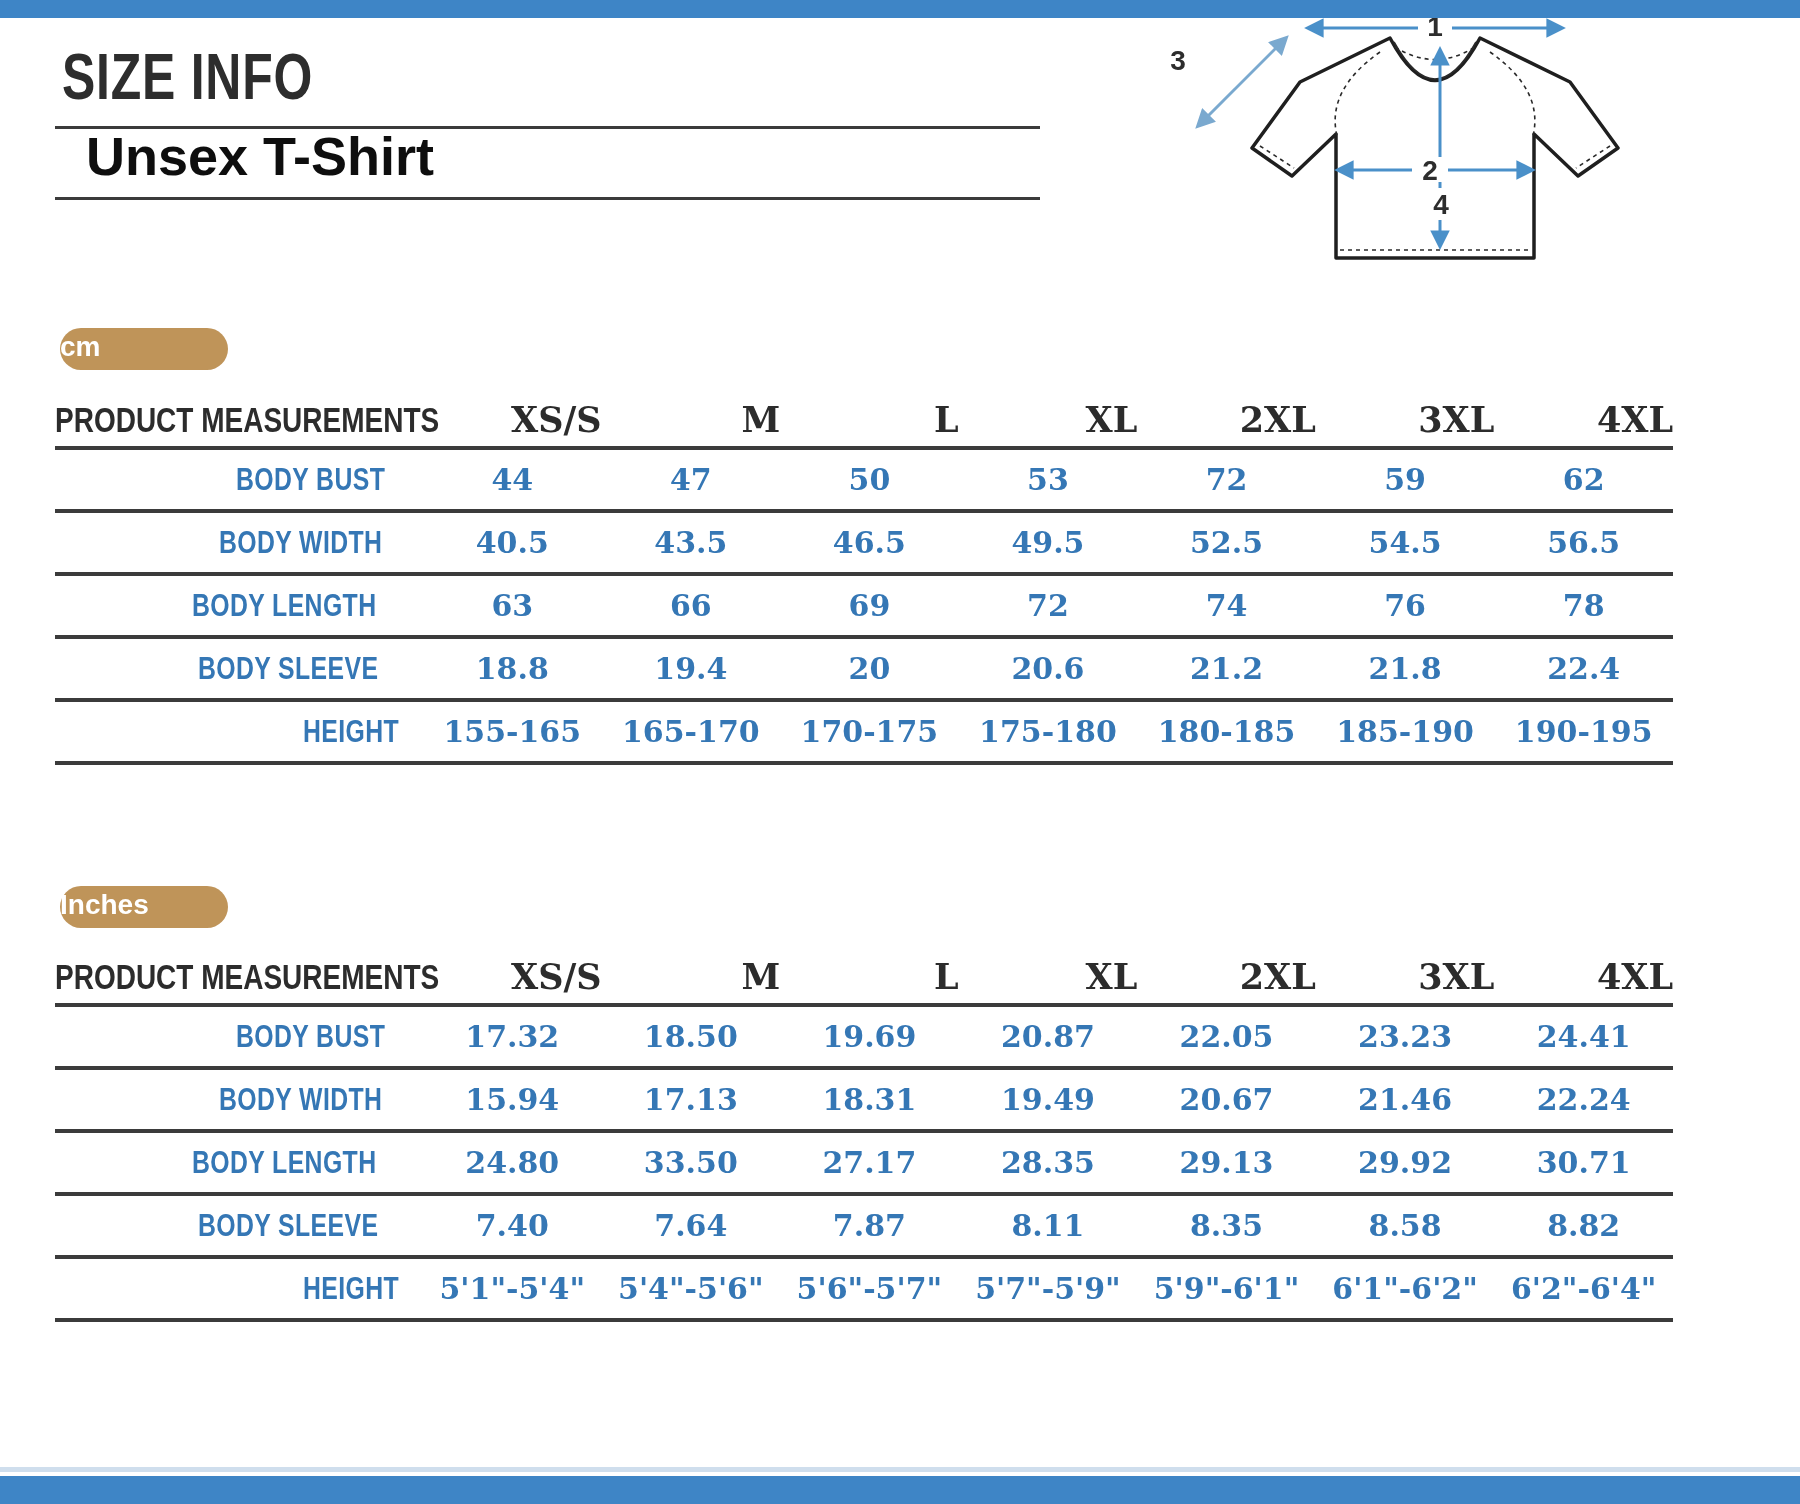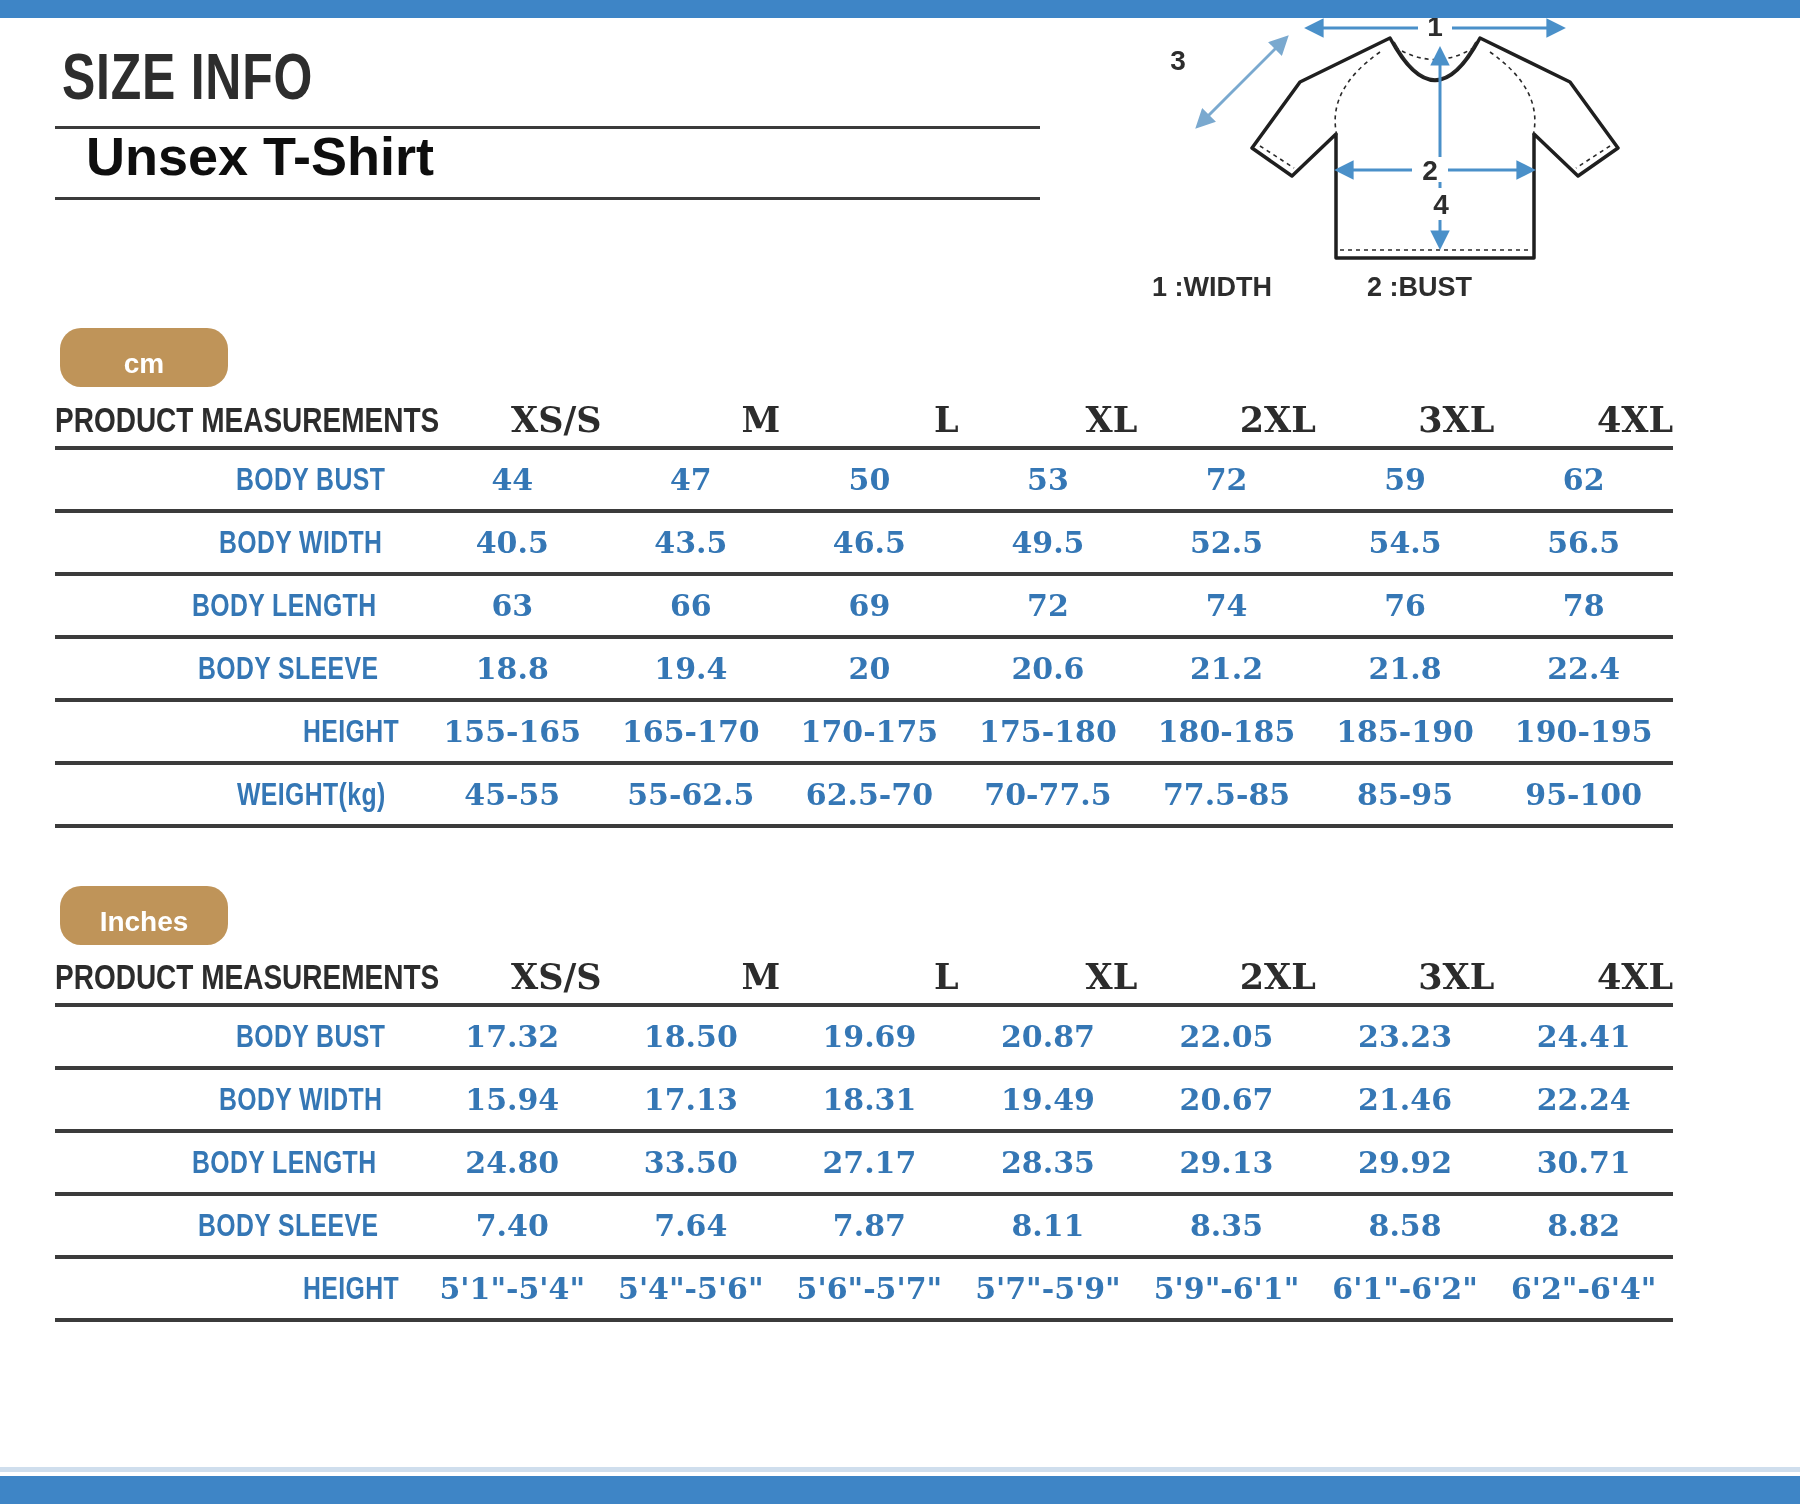--- a/index.html
+++ b/index.html
@@ -23,21 +23,21 @@
     position:absolute;top:125px;left:86px;font-size:54px;font-weight:bold;color:#0e0e0e;white-space:nowrap;
   }
 
   .tshirt-svg{position:absolute;left:1140px;top:18px;}
   .legend{position:absolute;left:1152px;top:272px;width:470px;color:#2d2d2d;
     font-size:27px;font-weight:bold;}
   .legend .lrow{display:grid;grid-template-columns:215px auto;margin-bottom:6px;white-space:nowrap;}
 
   .unit-badge{
     position:absolute;left:60px;width:168px;background:#bf9459;color:#ffffff;
-    font-size:28px;font-weight:bold;text-align:center;padding:20px 0 7px 0;border-radius:21px;
+    font-size:28px;font-weight:bold;text-align:left;padding:3px 0 7px 0;border-radius:21px;
   }
   .unit-badge.b-cm{top:328px;}
   .unit-badge.b-in{top:886px;}
 
   table.size-table{
     position:absolute;left:55px;width:1618px;border-collapse:collapse;table-layout:fixed;
   }
   table.size-table.t-cm{top:393px;}
   table.size-table.t-in{top:950px;}
   .size-table th,.size-table td{border-bottom:4px solid #3b3b3b;padding:0;vertical-align:middle;}
@@ -94,24 +94,20 @@
   <rect x="287" y="170" width="27" height="32" fill="#ffffff"></rect>
   <g font-family="Liberation Sans, sans-serif" font-size="28" font-weight="bold" fill="#2d2d2d" text-anchor="middle">
     <text x="295" y="18">1</text>
     <text x="290" y="162">2</text>
     <text x="38" y="52">3</text>
     <text x="301" y="196">4</text>
   </g>
 </svg>
 
 <div class="legend">
-    <div class="lrow">
-      <span>1 :WIDTH</span>
-      <span>2 :BUST</span>
-    </div>
   </div>
 
 <div class="unit-badge b-cm">cm</div>
 <table class="size-table t-cm">
     <thead>
       <tr>
         <th class="col-label measure-head"><span class="cond">PRODUCT MEASUREMENTS</span></th>
         <th class="size-head">XS/S</th>
         <th class="size-head">M</th>
         <th class="size-head">L</th>
@@ -165,30 +161,20 @@
       <tr class="">
         <td class="col-label row-label"><span class="cond">HEIGHT</span></td>
         <td class="val">155-165</td>
         <td class="val">165-170</td>
         <td class="val">170-175</td>
         <td class="val">175-180</td>
         <td class="val">180-185</td>
         <td class="val">185-190</td>
         <td class="val">190-195</td>
       </tr>
-      <tr class="">
-        <td class="col-label row-label"><span class="cond">WEIGHT(kg)</span></td>
-        <td class="val">45-55</td>
-        <td class="val">55-62.5</td>
-        <td class="val">62.5-70</td>
-        <td class="val">70-77.5</td>
-        <td class="val">77.5-85</td>
-        <td class="val">85-95</td>
-        <td class="val">95-100</td>
-      </tr>
     </tbody>
   </table>
 
 <div class="unit-badge b-in">Inches</div>
 <table class="size-table t-in">
     <thead>
       <tr>
         <th class="col-label measure-head"><span class="cond">PRODUCT MEASUREMENTS</span></th>
         <th class="size-head">XS/S</th>
         <th class="size-head">M</th>

